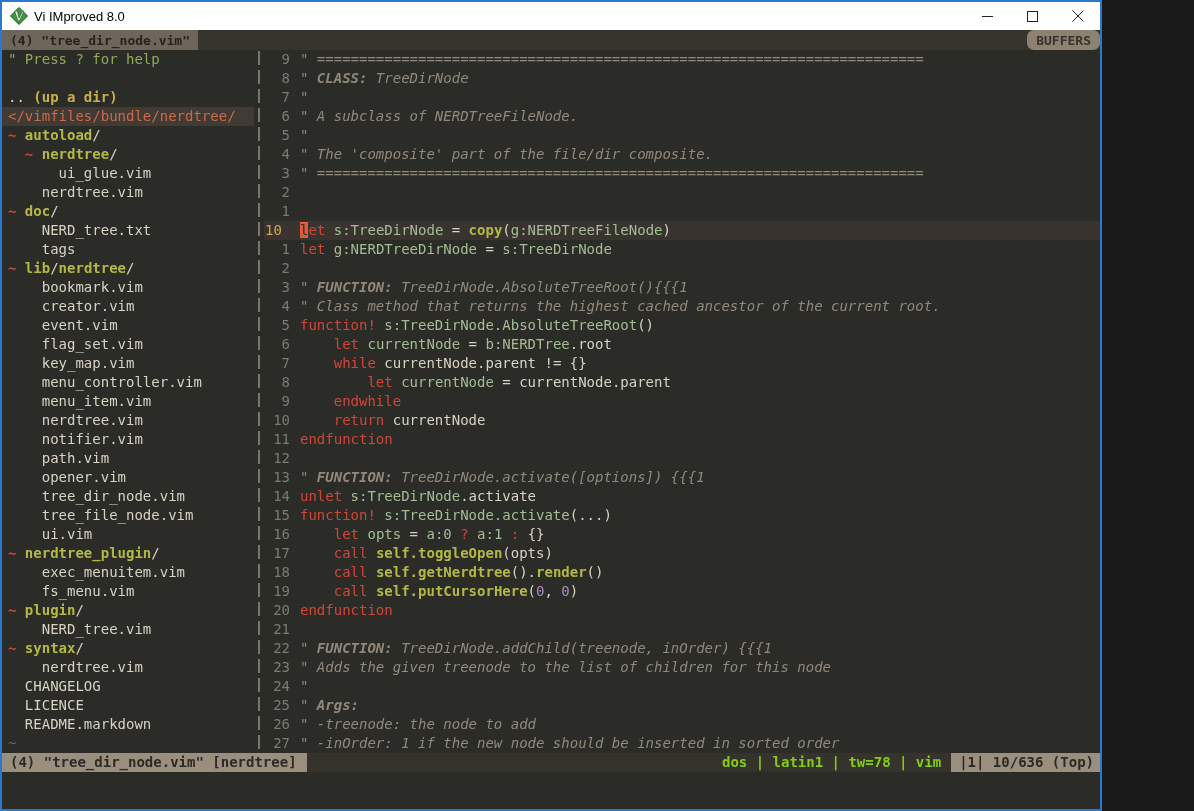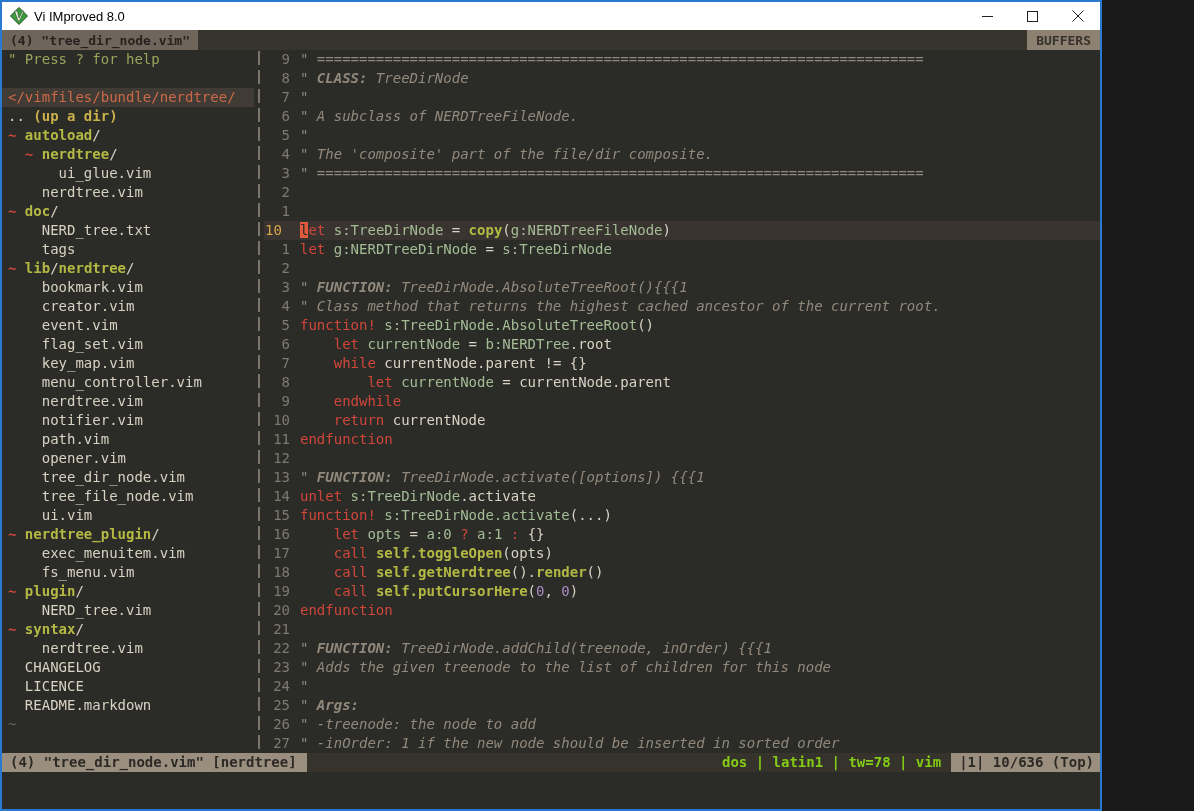--- a/index.html
+++ b/index.html
@@ -26,21 +26,21 @@
     font-family:"DejaVu Sans Mono","Liberation Mono",monospace;
     font-size:13px; font-weight:bold;
   }
   .tab-chip{
     background:#6f665b; color:#26221e; padding:1px 8px 0 8px;
     display:flex; align-items:center; white-space:pre;
   }
   .tabline .spacer{ flex:1; }
   .buffers-chip{
     background:#8d8272; color:#37322b; padding:1px 9px 0 9px;
-    display:flex; align-items:center;
+    display:flex; align-items:center;border-radius:7px;
   }
   
   .main{ flex:0 0 703px; display:flex; overflow:hidden;
     font-family:"DejaVu Sans Mono","Liberation Mono",monospace;
     font-size:14px; line-height:19px;
   }
   .sidebar{ width:252px; flex:0 0 252px; overflow:hidden; padding-left:6px; }
   .treerow{ height:19px; white-space:pre; }
   .treerow.rootrow{ background:#403b34; margin-left:-6px; padding-left:6px; }
   .vsep{
@@ -124,36 +124,37 @@
     <span class="spacer"></span>
     <div class="buffers-chip">
       <span>BUFFERS</span>
     </div>
   </div>
 
   <div class="main">
     <div class="sidebar" id="tree-body">
         <div class="treerow"><span class="help">" Press ? for help</span></div>
         <div class="treerow"></div>
+        <div class="treerow"><span class="file">.. </span><span class="up">(up a dir)</span></div>
         <div class="treerow rootrow"><span class="root">&lt;/vimfiles/bundle/nerdtree/</span></div>
-        <div class="treerow"><span class="file">.. </span><span class="up">(up a dir)</span></div>
         <div class="treerow"><span class="tilde">~ </span><span class="dir">autoload</span><span class="file">/</span></div>
         <div class="treerow"><span class="file">  </span><span class="tilde">~ </span><span class="dir">nerdtree</span><span class="file">/</span></div>
         <div class="treerow"><span class="file">      ui_glue.vim</span></div>
         <div class="treerow"><span class="file">    nerdtree.vim</span></div>
         <div class="treerow"><span class="tilde">~ </span><span class="dir">doc</span><span class="file">/</span></div>
         <div class="treerow"><span class="file">    NERD_tree.txt</span></div>
         <div class="treerow"><span class="file">    tags</span></div>
         <div class="treerow"><span class="tilde">~ </span><span class="dir">lib</span><span class="file">/</span><span class="dir">nerdtree</span><span class="file">/</span></div>
         <div class="treerow"><span class="file">    bookmark.vim</span></div>
         <div class="treerow"><span class="file">    creator.vim</span></div>
         <div class="treerow"><span class="file">    event.vim</span></div>
         <div class="treerow"><span class="file">    flag_set.vim</span></div>
         <div class="treerow"><span class="file">    key_map.vim</span></div>
         <div class="treerow"><span class="file">    menu_controller.vim</span></div>
+        <div class="treerow"><span class="file">    menu_item.vim</span></div>
         <div class="treerow"><span class="file">    nerdtree.vim</span></div>
         <div class="treerow"><span class="file">    notifier.vim</span></div>
         <div class="treerow"><span class="file">    path.vim</span></div>
         <div class="treerow"><span class="file">    opener.vim</span></div>
         <div class="treerow"><span class="file">    tree_dir_node.vim</span></div>
         <div class="treerow"><span class="file">    tree_file_node.vim</span></div>
         <div class="treerow"><span class="file">    ui.vim</span></div>
         <div class="treerow"><span class="tilde">~ </span><span class="dir">nerdtree_plugin</span><span class="file">/</span></div>
         <div class="treerow"><span class="file">    exec_menuitem.vim</span></div>
         <div class="treerow"><span class="file">    fs_menu.vim</span></div>

